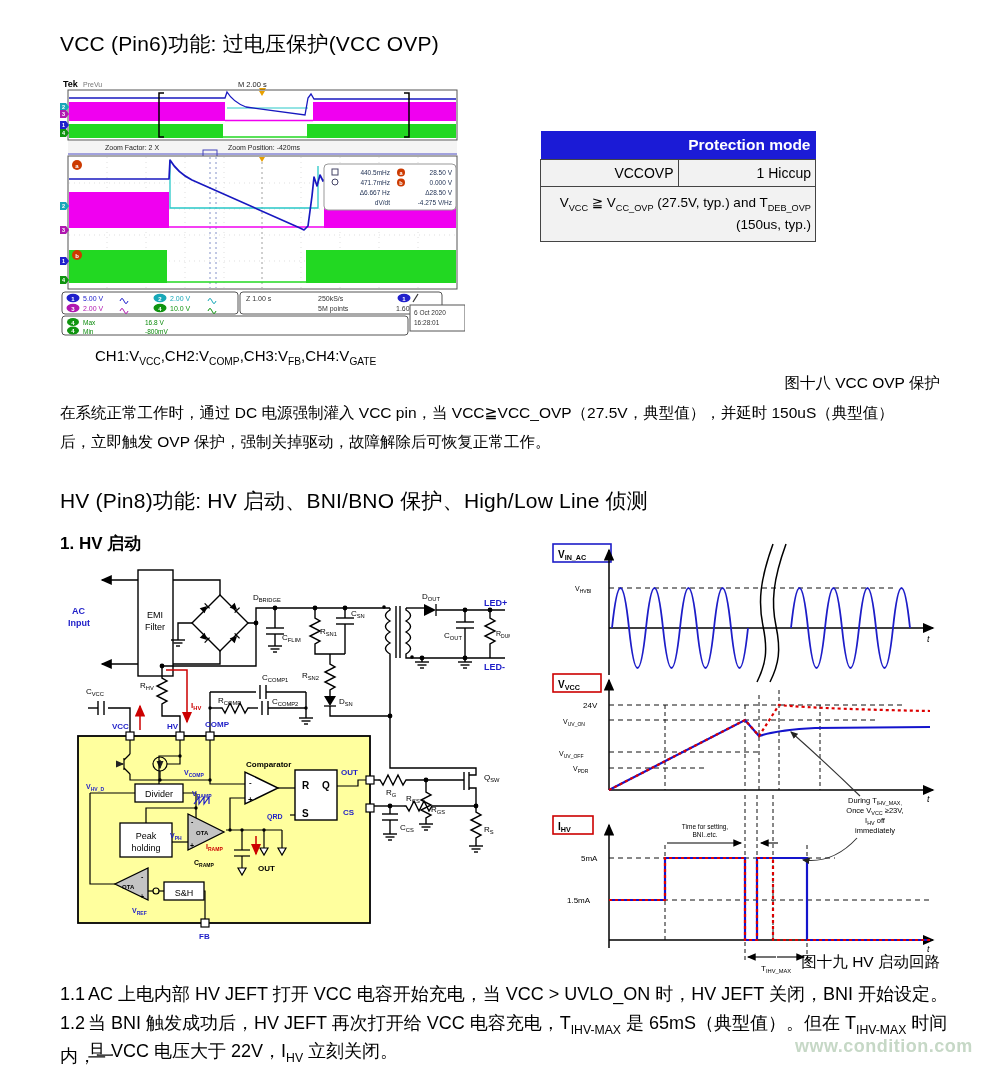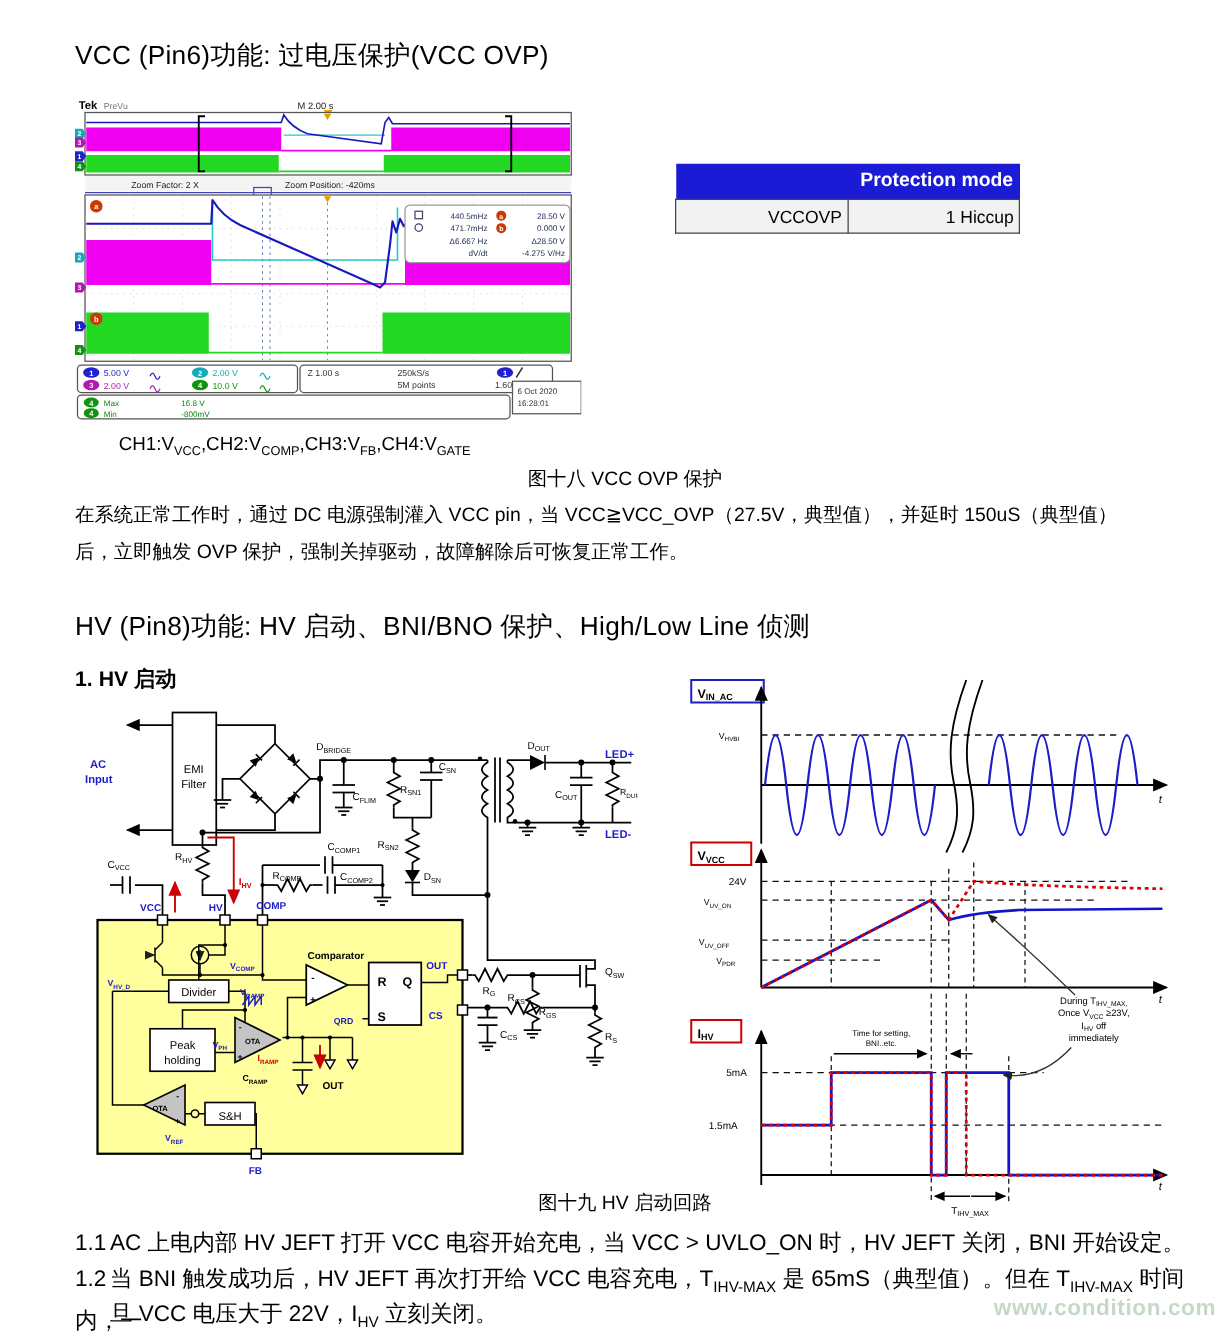--- a/index.html
+++ b/index.html
@@ -16,21 +16,21 @@
   
   .ptable{border-collapse:collapse;width:276px;font-size:14px}
   .ptable td{text-align:right;padding:5px 4px}
   .ptable .hd{background:#1b1bd6;color:#fff;font-weight:bold;font-size:15.5px;padding:5px}
   .ptable .cell{background:#f2f2f2;border:1px solid #444;font-size:14px}
   .ptable .cond{background:#f2f2f2;border:1px solid #444;font-size:13.5px;line-height:1.45;padding:6px 4px}
   .chline{font-size:15px}
   .itm{font-size:18px;line-height:26px}
   .itm .num{display:inline-block;width:28px}
   .watermark{font-size:18px;font-weight:bold;color:#c6d8c6;letter-spacing:0.5px}
-  .cap-center{width:880px;text-align:center}
+  .cap-center{width:880px;text-align:right}
 </style>
 </head>
 <body>
 
 <svg width="0" height="0" style="position:absolute">
   <defs>
     <marker id="arrB" markerWidth="9" markerHeight="7" refX="7" refY="3.5" orient="auto">
       <path d="M0,0 L8,3.5 L0,7 Z" fill="#000"></path>
     </marker>
     <marker id="arrR" markerWidth="9" markerHeight="7" refX="7" refY="3.5" orient="auto">
@@ -212,20 +212,26 @@
 </svg>
 
 <table class="ptable abs" style="left:540px;top:131px">
   <tbody>
       <tr>
         <td class="hd" colspan="2">Protection mode</td>
       </tr>
   <tr>
     <td class="cell" style="width:50%">VCCOVP</td>
     <td class="cell">1 Hiccup</td>
+  </tr>
+  <tr>
+    <td class="cond" colspan="2">
+      <span>V</span><sub>VCC</sub><span> ≧ V</span><sub>CC_OVP</sub><span> (27.5V, typ.) and T</span><sub>DEB_OVP</sub><br>
+      <span>(150us, typ.)</span>
+    </td>
   </tr>
 </tbody>
   </table>
 
 <div class="abs chline" style="left:95px;top:347px">
   <span>CH1:V</span><sub>VCC</sub><span>,CH2:V</span><sub>COMP</sub><span>,CH3:V</span><sub>FB</sub><span>,CH4:V</span><sub>GATE</sub>
 </div>
 
 <div class="abs cap cap-center" style="left:60px;top:373px">图十八  VCC OVP 保护</div>
 

